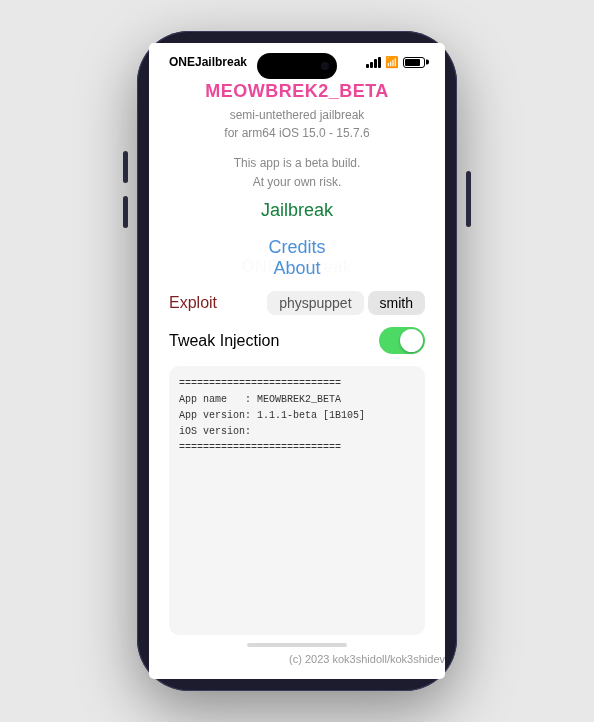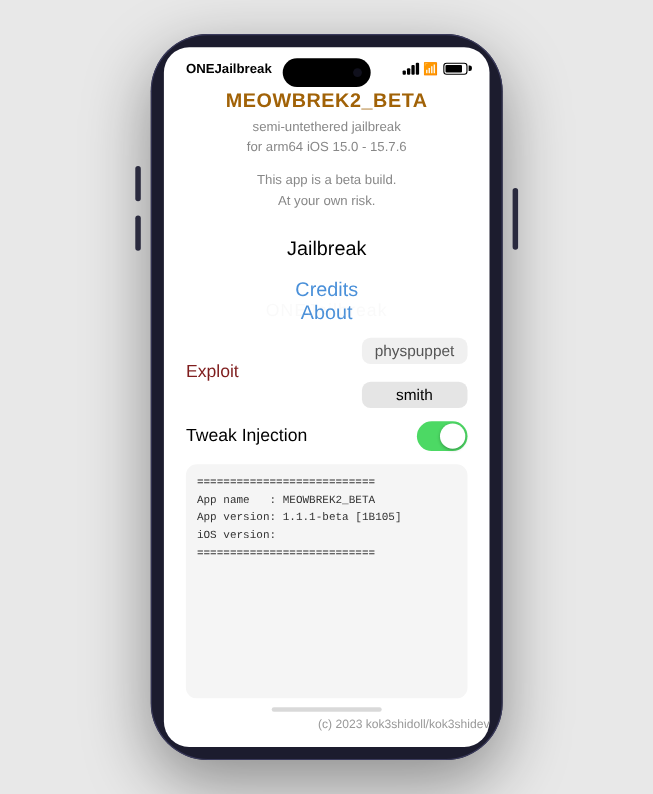--- a/index.html
+++ b/index.html
@@ -20,21 +20,21 @@
       border-radius: 52px;
       padding: 12px;
       box-shadow: 0 20px 60px rgba(0,0,0,0.4), inset 0 0 0 1px #3a3a5c;
       position: relative;
     }
 
     .phone-inner {
       width: 100%;
       height: 100%;
       background: #ffffff;
-      border-radius: 23px;
+      border-radius: 5px;
       overflow: hidden;
       display: flex;
       flex-direction: column;
       position: relative;
     }
 
     
     .btn-vol-up, .btn-vol-down, .btn-power {
       position: absolute;
       background: #2a2a3e;
@@ -145,21 +145,21 @@
       display: flex;
       flex-direction: column;
       align-items: center;
       padding: 0 20px;
       overflow-y: auto;
     }
 
     .app-title {
       font-size: 18px;
       font-weight: 600;
-      color: #a16207;
+      color: #ec4899;
       margin-top: 8px;
       letter-spacing: 0.5px;
     }
 
     .app-subtitle {
       font-size: 12px;
       color: #888;
       text-align: center;
       margin-top: 4px;
       line-height: 1.5;
@@ -167,23 +167,23 @@
 
     .beta-warning {
       font-size: 12px;
       color: #888;
       text-align: center;
       margin-top: 12px;
       line-height: 1.6;
     }
 
     .jailbreak-btn {
-      margin-top: 24px;
+      margin-top: 8px;
       font-size: 18px;
-      color: #000000;
+      color: #15803d;
       background: none;
       border: none;
       cursor: pointer;
       font-family: inherit;
     }
 
     .credits-link {
       margin-top: 16px;
       font-size: 18px;
       color: #4a90d9;
@@ -221,22 +221,21 @@
       justify-content: space-between;
     }
 
     .exploit-label {
       font-size: 16px;
       color: #7f1d1d;
     }
 
     .exploit-options {
       display: flex;
-      gap: 16px;
-      flex-direction: column;
+      gap: 4px;
     }
 
     .exploit-option {
       padding: 4px 12px;
       border-radius: 8px;
       font-size: 14px;
       cursor: pointer;
       background: #f0f0f0;
       border: none;
       color: #555;

